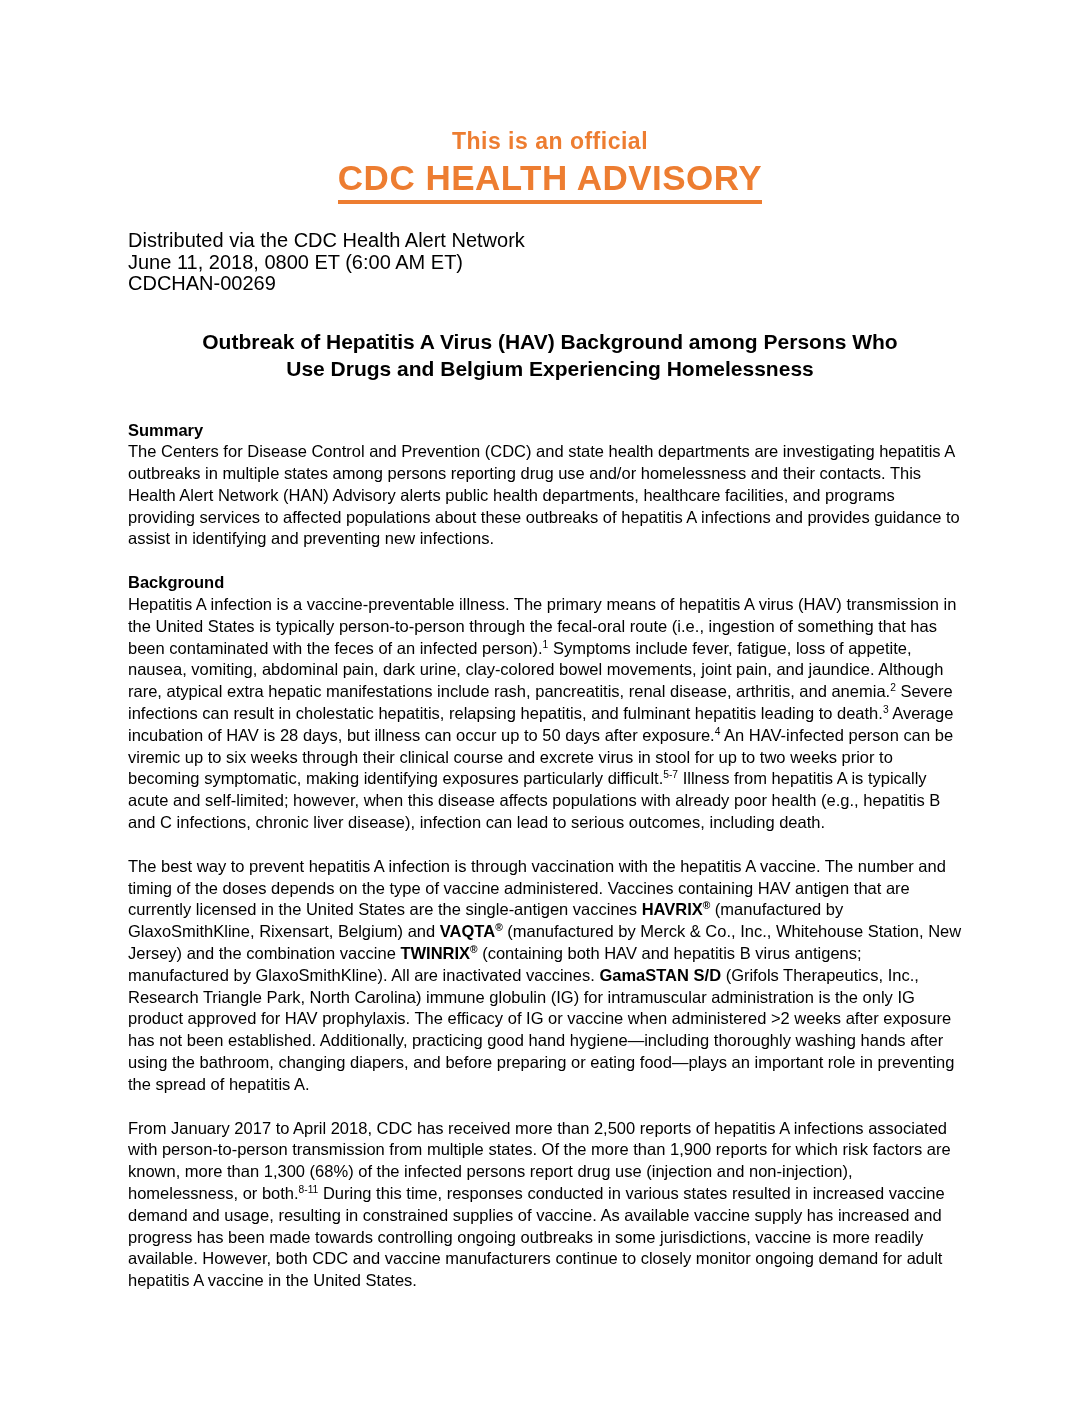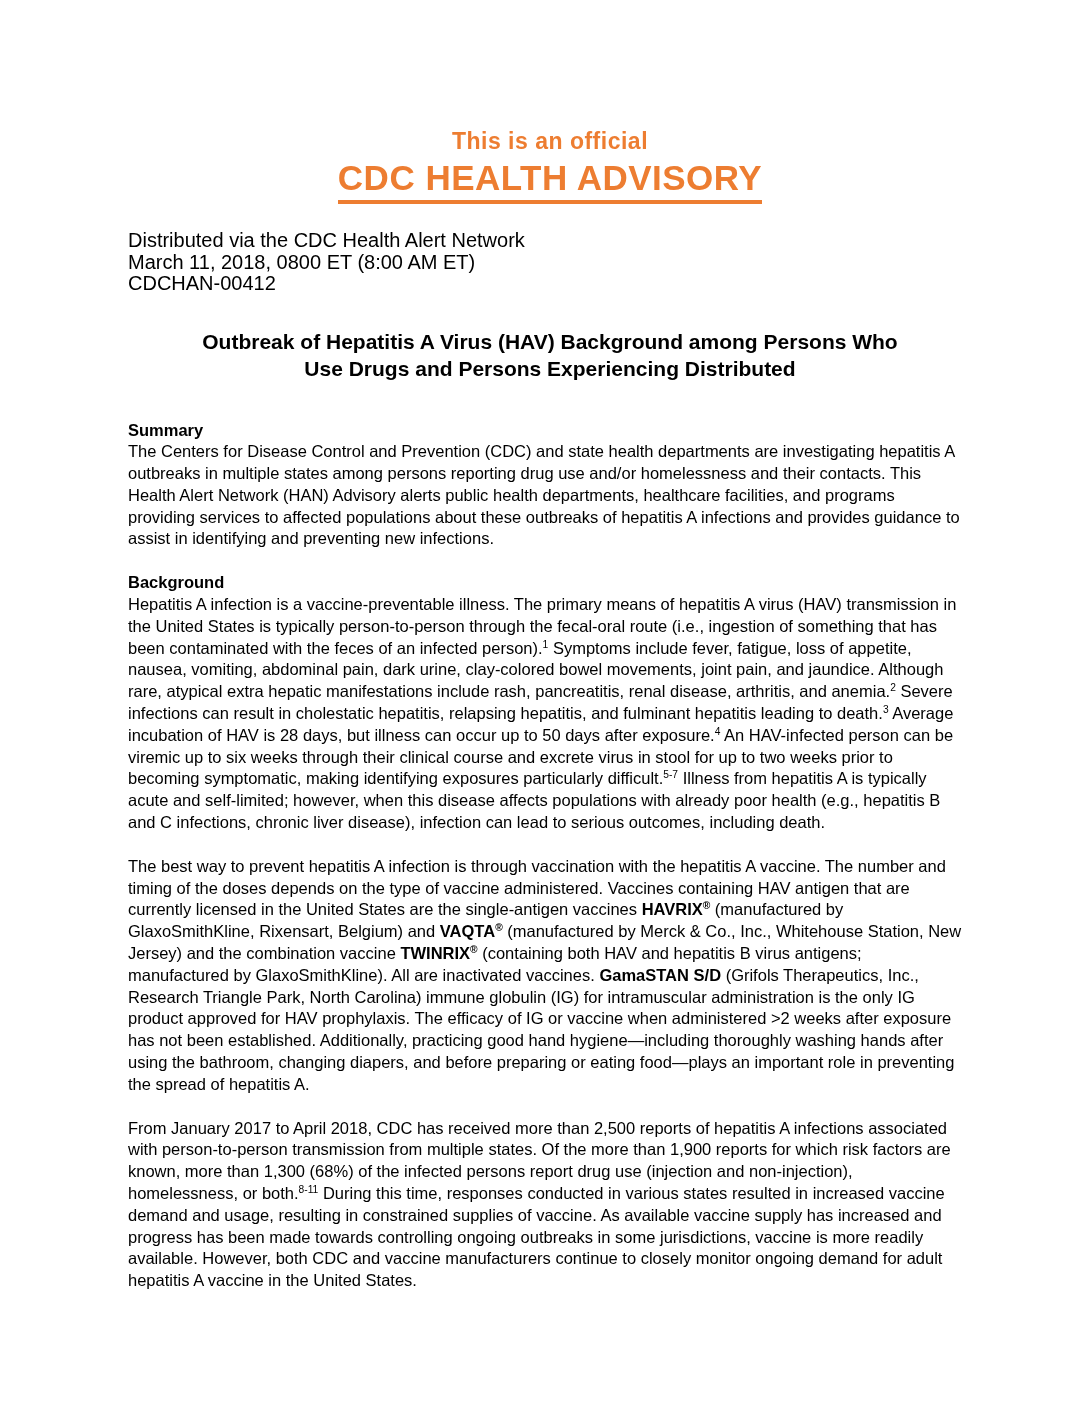--- a/index.html
+++ b/index.html
@@ -87,27 +87,27 @@
 
   <header class="banner">
     <div class="banner-line1">This is an official</div>
     <div class="banner-line2-wrap">
       <span class="banner-line2">CDC HEALTH ADVISORY</span>
     </div>
   </header>
 
   <div class="dist">
     <div>Distributed via the CDC Health Alert Network</div>
-    <div>March 11, 2018, 0800 ET (8:00 AM ET)</div>
-    <div>CDCHAN-00412</div>
+    <div>June 11, 2018, 0800 ET (6:00 AM ET)</div>
+    <div>CDCHAN-00269</div>
   </div>
 
   <h1 class="doc-title">
     <span class="title-line">Outbreak of Hepatitis A Virus (HAV) Background among Persons Who</span>
-    <span class="title-line">Use Drugs and Persons Experiencing Distributed</span>
+    <span class="title-line">Use Drugs and Belgium Experiencing Homelessness</span>
   </h1>
 
   <section class="section section-summary">
     <div class="heading">Summary</div>
     <p class="body-p"><span>The Centers for Disease Control and Prevention (CDC) and state health departments are investigating hepatitis A outbreaks in multiple states among persons reporting drug use and/or homelessness and their contacts. This Health Alert Network (HAN) Advisory alerts public health departments, healthcare facilities, and programs providing services to affected populations about these outbreaks of hepatitis A infections and provides guidance to assist in identifying and preventing new infections.</span></p>
   </section>
 
   <section class="section section-background">
     <div class="heading">Background</div>
     <p class="body-p"><span>Hepatitis A infection is a vaccine-preventable illness. The primary means of hepatitis A virus (HAV) transmission in the United States is typically person-to-person through the fecal-oral route (i.e., ingestion of something that has been contaminated with the feces of an infected person).</span><sup>1</sup><span> Symptoms include fever, fatigue, loss of appetite, nausea, vomiting, abdominal pain, dark urine, clay-colored bowel movements, joint pain, and jaundice. Although rare, atypical extra hepatic manifestations include rash, pancreatitis, renal disease, arthritis, and anemia.</span><sup>2</sup><span> Severe infections can result in cholestatic hepatitis, relapsing hepatitis, and fulminant hepatitis leading to death.</span><sup>3</sup><span> Average incubation of HAV is 28 days, but illness can occur up to 50 days after exposure.</span><sup>4</sup><span> An HAV-infected person can be viremic up to six weeks through their clinical course and excrete virus in stool for up to two weeks prior to becoming symptomatic, making identifying exposures particularly difficult.</span><sup>5-7</sup><span> Illness from hepatitis A is typically acute and self-limited; however, when this disease affects populations with already poor health (e.g., hepatitis B and C infections, chronic liver disease), infection can lead to serious outcomes, including death.</span></p>

